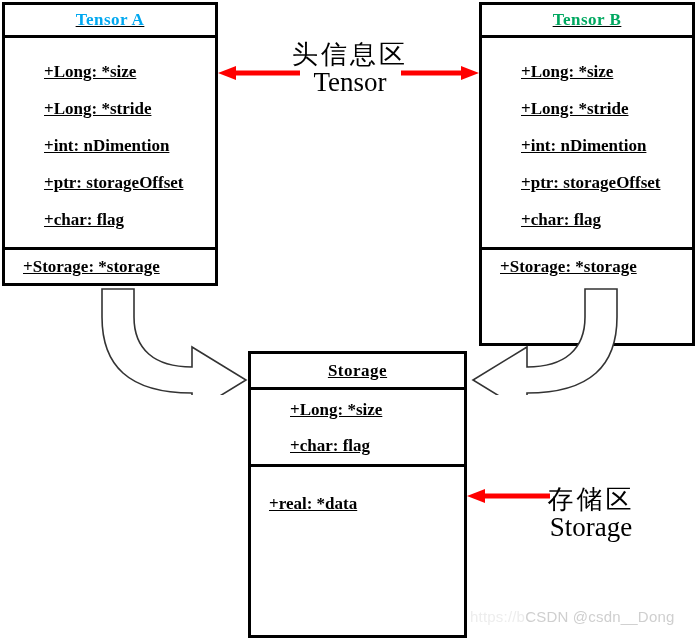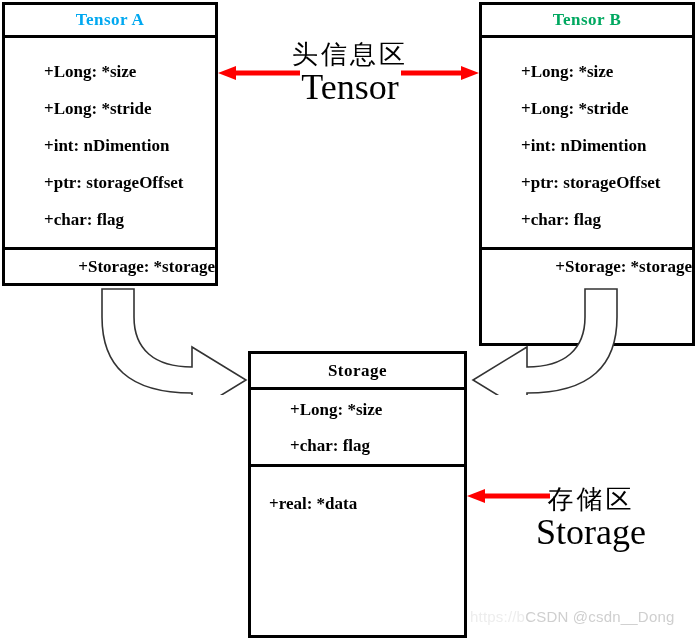--- a/index.html
+++ b/index.html
@@ -14,20 +14,21 @@
     overflow: hidden;
     font-family: "Liberation Serif", "DejaVu Serif", serif;
   }
 
   
   .uml-box {
     position: absolute;
     box-sizing: border-box;
     border: 3px solid #000000;
     background: #ffffff;
+    text-decoration: underline;
   }
   .uml-title {
     box-sizing: border-box;
     width: 100%;
     text-align: center;
     font-weight: bold;
     font-size: 17px;
     letter-spacing: 0.5px;
     border-bottom: 3px solid #000000;
     display: flex;
@@ -52,21 +53,21 @@
     color: #000000;
     line-height: 1.0;
     white-space: nowrap;
   }
 
   
   #tensor-a { left: 2px;   top: 2px; width: 216px; height: 284px; }
   #tensor-b { left: 479px; top: 2px; width: 216px; height: 344px; }
   .tensor-title   { height: 33px; }
   .tensor-attrs   { height: 212px; gap: 20px; padding-top: 6px; }
-  .tensor-footer  { height: 33px; align-items: flex-end; }
+  .tensor-footer  { height: 33px; }
 
   
   #storage { left: 248px; top: 351px; width: 219px; height: 287px; }
   .storage-title  { height: 36px; }
   .storage-attrs  { height: 77px; gap: 19px; }
   .storage-data   { height: 165px; padding-top: 28px; justify-content: flex-start; }
 
   
   .annotation {
     position: absolute;
@@ -74,21 +75,21 @@
     color: #000000;
     line-height: 1.08;
   }
   .ann-cn {
     font-size: 26px;
     font-family: "DejaVu Serif", "Liberation Serif", serif;
     letter-spacing: 3px;
     white-space: nowrap;
   }
   .ann-en {
-    font-size: 36px;
+    font-size: 27px;
     font-family: "Liberation Serif", "DejaVu Serif", serif;
     white-space: nowrap;
   }
   #ann-tensor  { left: 264px; top: 40px;  width: 172px; }
   #ann-storage { left: 505px; top: 485px; width: 172px; }
 
   
   .red-arrow { position: absolute; }
 
   

